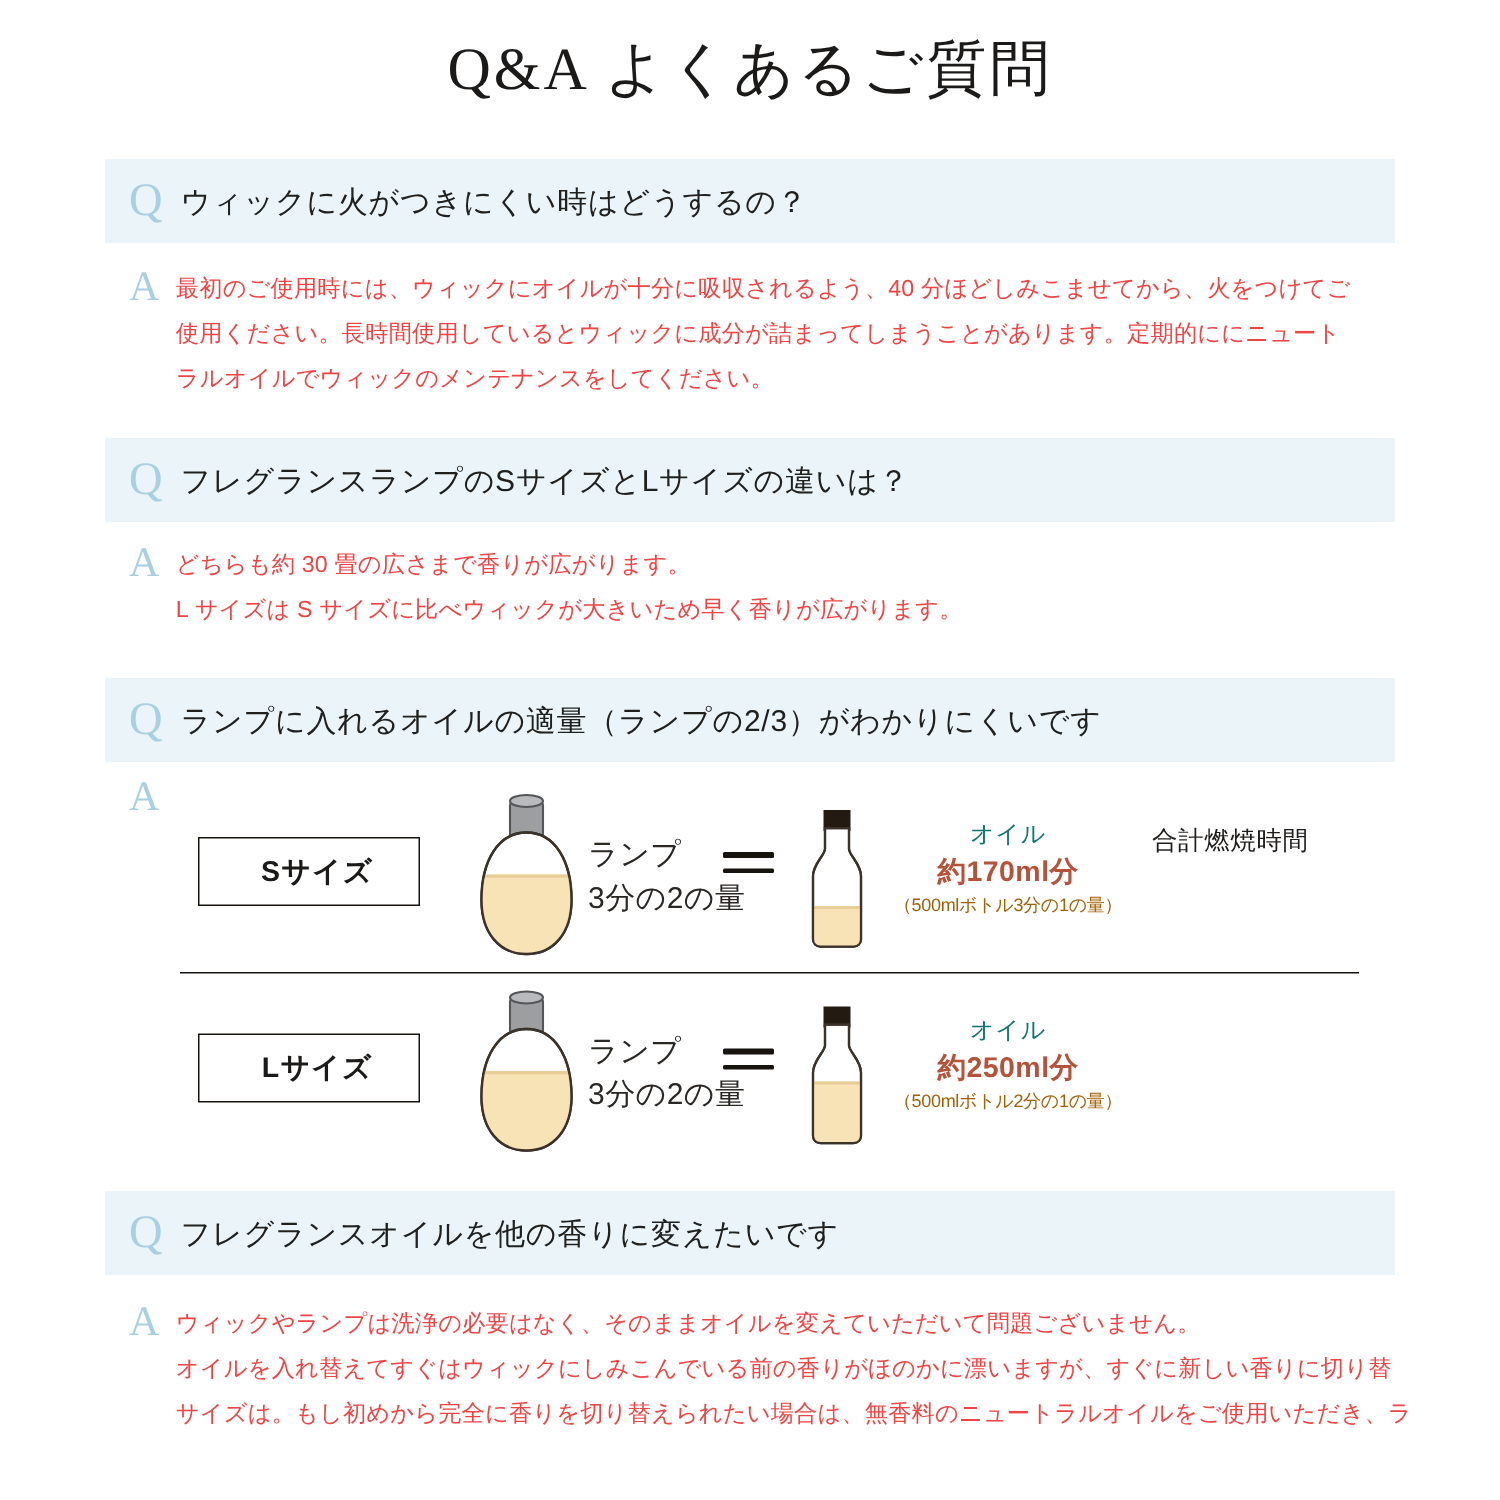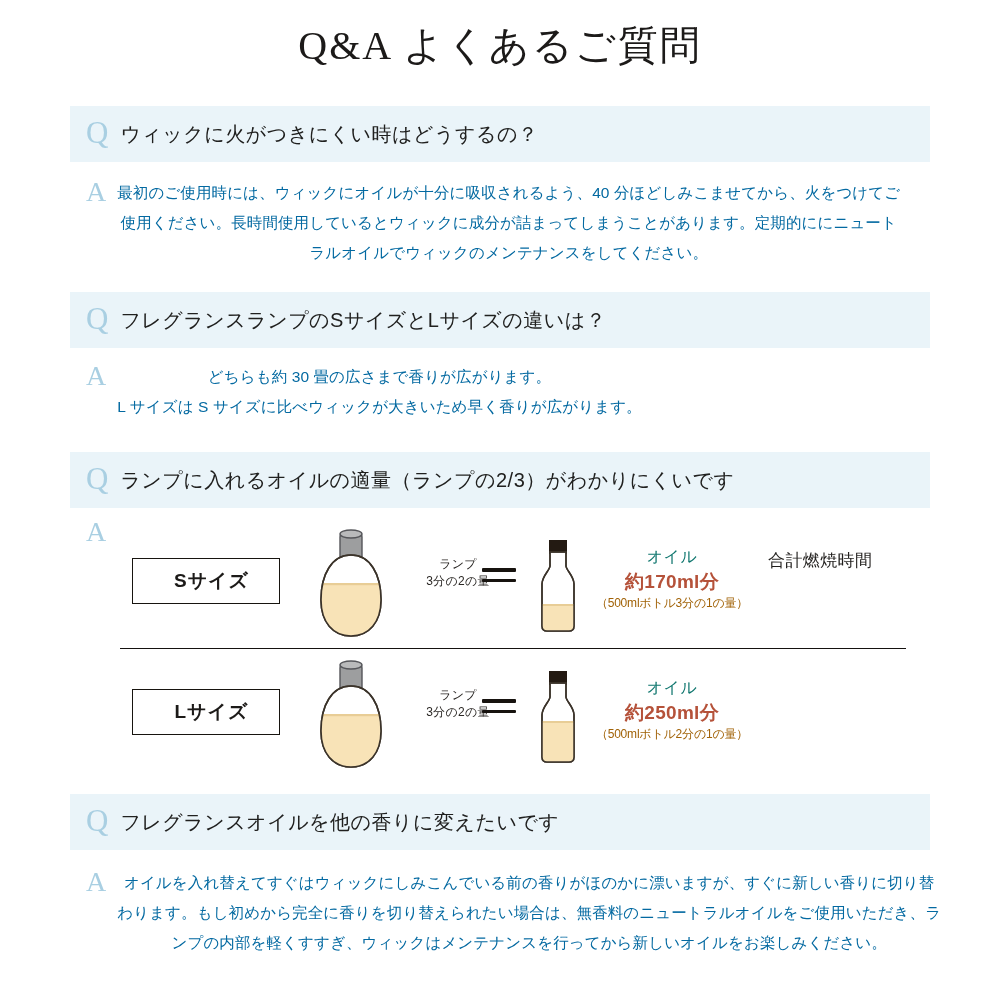--- a/index.html
+++ b/index.html
@@ -76,23 +76,22 @@
     font-family: "Liberation Serif", "DejaVu Serif", serif;
     font-size: 28px;
     color: #a9cfe2;
     line-height: 1;
     margin-right: 11px;
     flex: none;
   }
   .a-text {
     font-size: 15.5px;
     line-height: 1.95;
-    color: #0369a1;
+    color: #ef4444;
     letter-spacing: 0.1px;
-    text-align: center;
   }
   .a-text .ln { display: block; white-space: nowrap; }
 
   
   .diagram {
     position: absolute;
     left: 120px;
     top: 520px;
     width: 790px;
     height: 270px;
@@ -136,22 +135,22 @@
   .lamp-wrap {
     position: absolute;
     left: 192px;
     top: 6px;
   }
   .lamp-caption {
     position: absolute;
     left: 272px;
     top: 36px;
     width: 132px;
-    text-align: center;
-    font-size: 12px;
+    text-align: left;
+    font-size: 20px;
     line-height: 1.45;
     color: #2a2724;
     letter-spacing: 0.3px;
   }
   .equals {
     position: absolute;
     left: 362px;
     top: 48px;
     width: 34px;
   }
@@ -388,19 +387,19 @@
 
   </div>
 
   <div class="q-bar" style="top:794px;height:56px;">
     <span class="q-mark">Q</span>
     <span class="q-text">フレグランスオイルを他の香りに変えたいです</span>
   </div>
   <div class="a-block" style="top:868px;">
     <span class="a-mark">A</span>
     <span class="a-text">
+      <span class="ln">ウィックやランプは洗浄の必要はなく、そのままオイルを変えていただいて問題ございません。</span>
       <span class="ln">オイルを入れ替えてすぐはウィックにしみこんでいる前の香りがほのかに漂いますが、すぐに新しい香りに切り替</span>
-      <span class="ln">わります。もし初めから完全に香りを切り替えられたい場合は、無香料のニュートラルオイルをご使用いただき、ラ</span>
-      <span class="ln">ンプの内部を軽くすすぎ、ウィックはメンテナンスを行ってから新しいオイルをお楽しみください。</span>
+      <span class="ln">サイズは。もし初めから完全に香りを切り替えられたい場合は、無香料のニュートラルオイルをご使用いただき、ラ</span>
     </span>
   </div>
 
 </div>
 
 </body></html>

